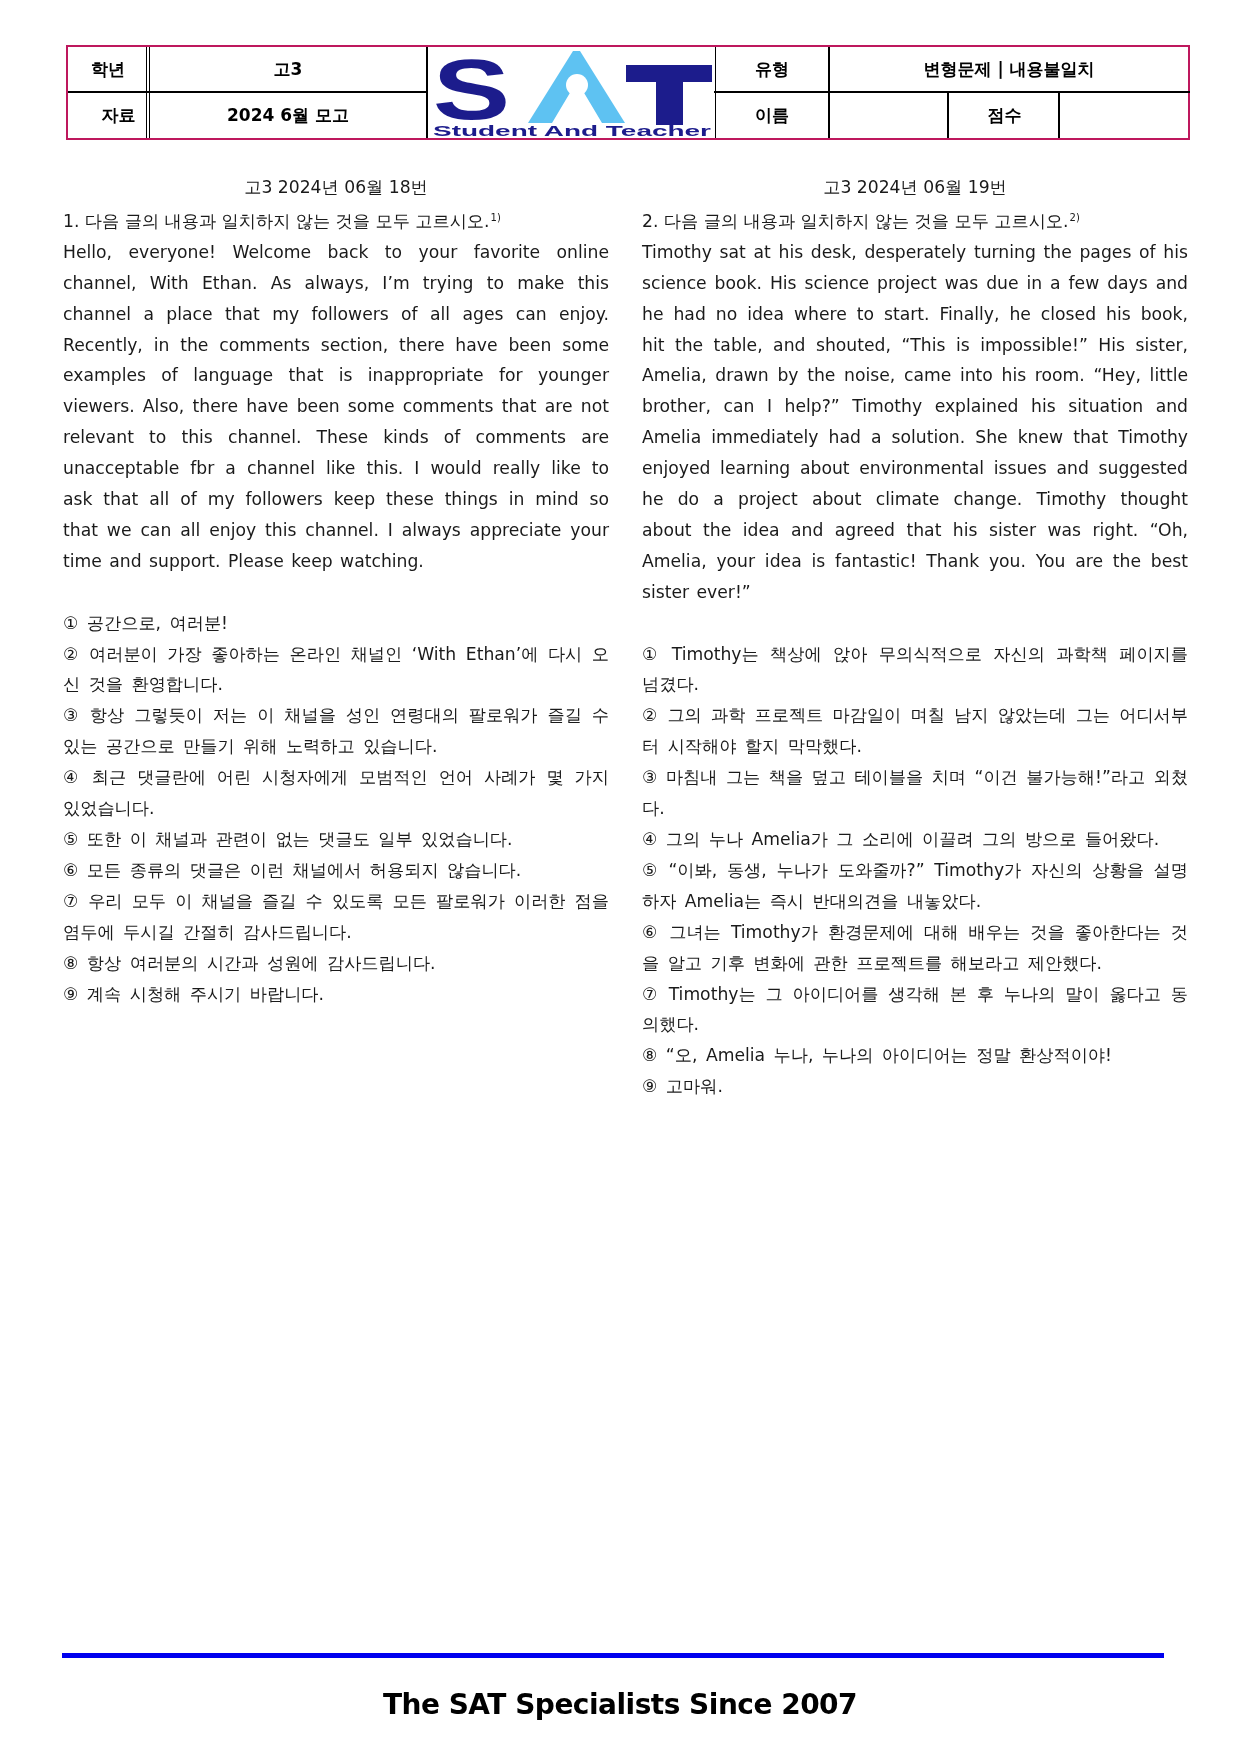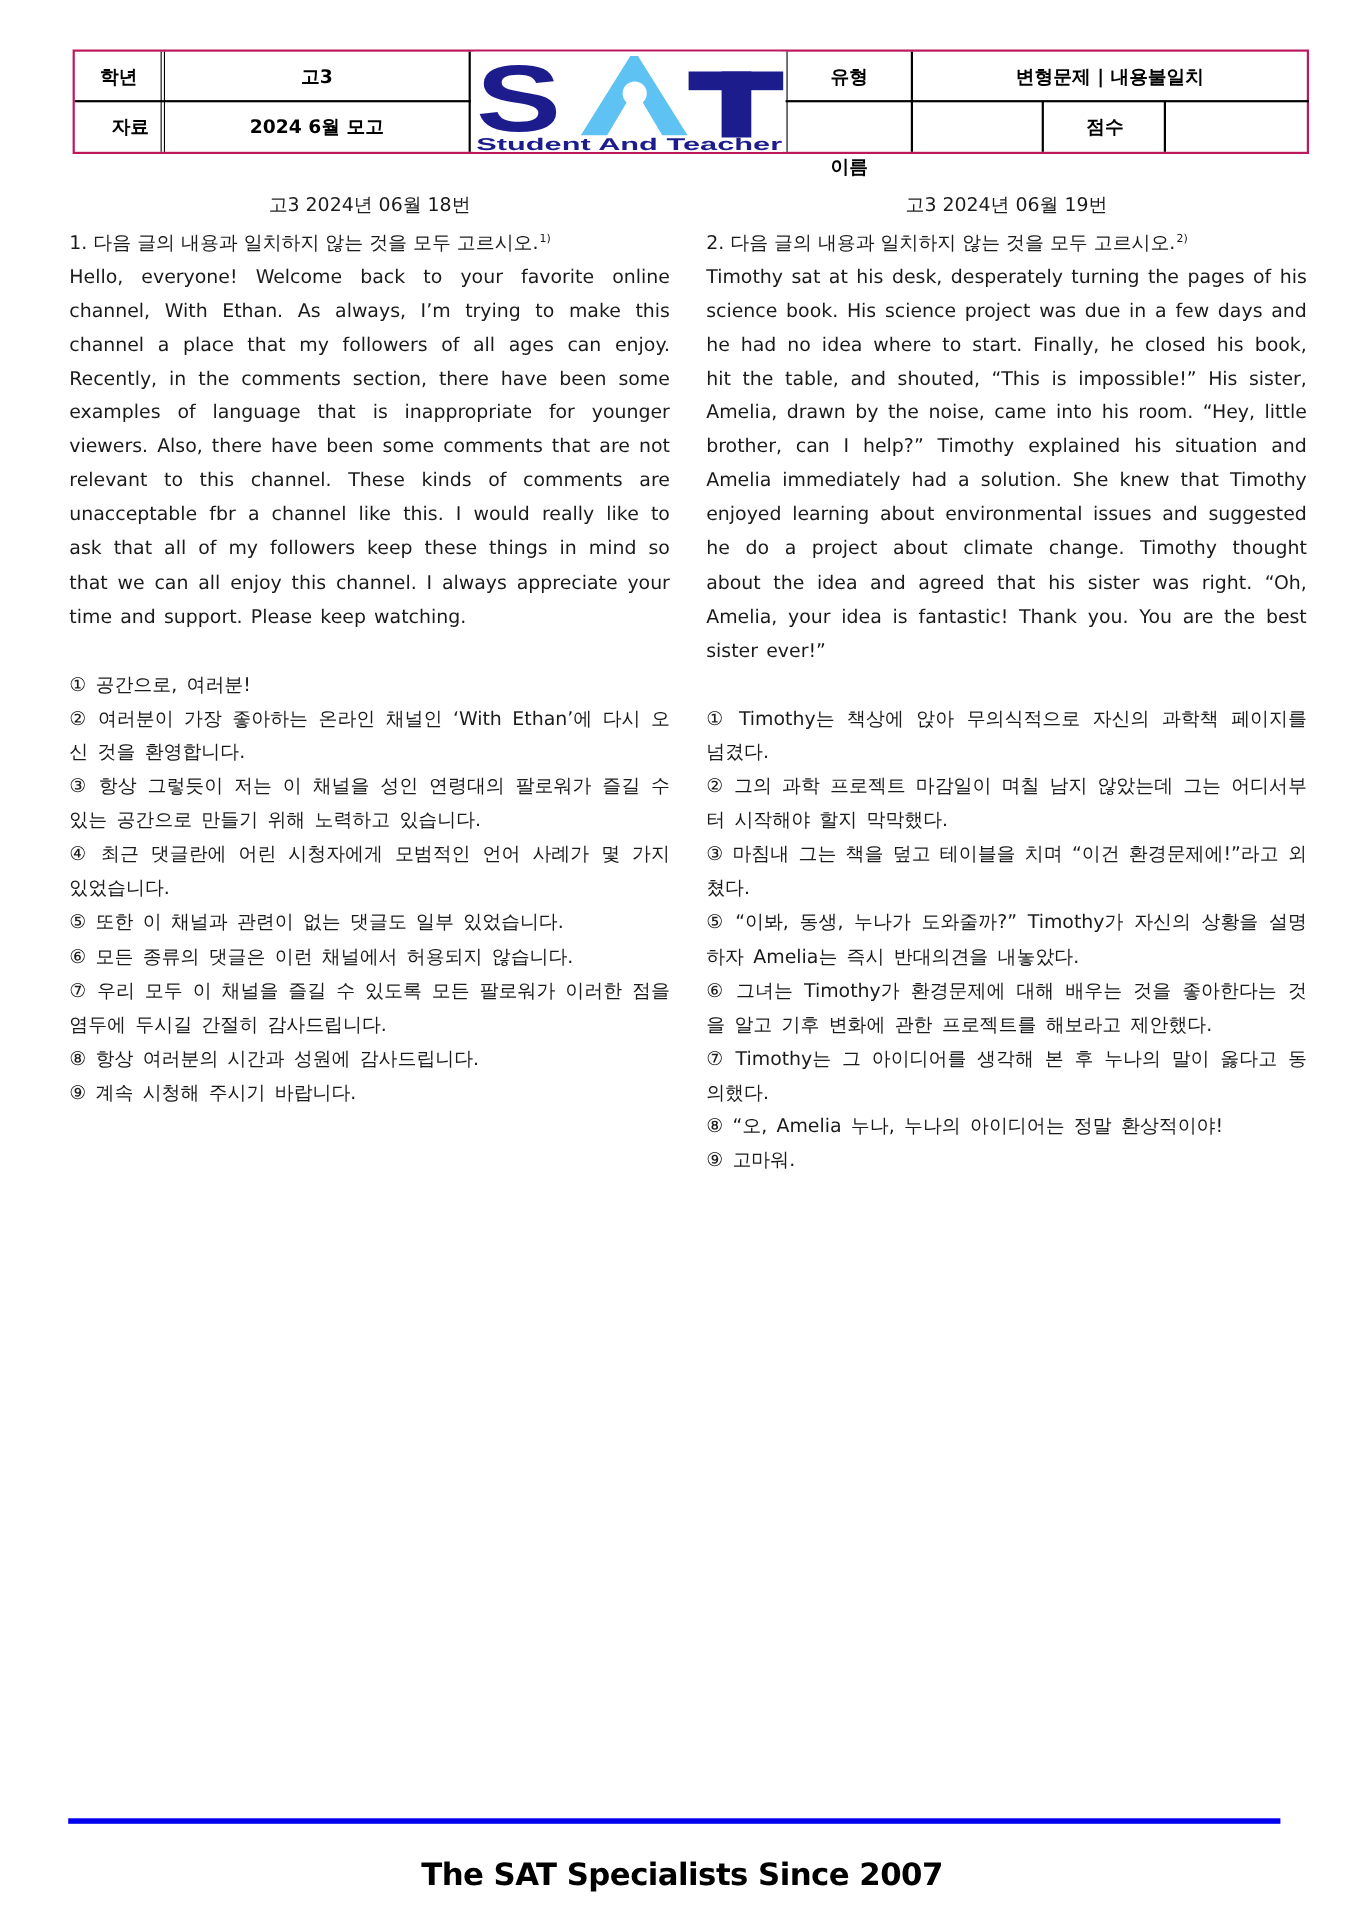--- a/index.html
+++ b/index.html
@@ -56,21 +56,21 @@
   <div class="hline" style="left:0; width:360px; top:44px;"></div>
   <div class="hline" style="left:646px; width:476px; top:44px;"></div>
 
   <div class="cell" style="left:0; top:0; width:80px; height:45px;">학년</div>
   <div class="cell" style="left:80px; top:0; width:280px; height:45px;">고3</div>
   <div class="cell" style="left:646px; top:0; width:116px; height:45px;">유형</div>
   <div class="cell" style="left:762px; top:0; width:358px; height:45px;">변형문제 | 내용불일치</div>
 
   <div class="cell" style="left:0; top:46px; width:101px; height:45px;">자료</div>
   <div class="cell" style="left:80px; top:46px; width:280px; height:45px;border-radius:12px;">2024 6월 모고</div>
-  <div class="cell" style="left:646px; top:46px; width:116px; height:45px;margin-top:36px;">이름</div>
+  <div class="cell" style="left:646px; top:46px; width:116px; height:45px;">이름</div>
   <div class="cell" style="left:762px; top:46px; width:119px; height:45px;"></div>
   <div class="cell" style="left:881px; top:46px; width:111px; height:45px;">점수</div>
   <div class="cell" style="left:992px; top:46px; width:128px; height:45px;"></div>
 
   <div class="logo">
     <svg width="284" height="91" viewBox="0 0 284 91">
 
       <text x="2" y="72" font-family="Liberation Sans, sans-serif" font-weight="bold" font-size="86" fill="#1c1c8c" transform="scale(1.35,1)">S</text>
 
       <polygon points="98,76 143,4 150,4 195,76 172,76 147,34 122,76" fill="#5ec2f2"></polygon>
@@ -104,21 +104,22 @@
 
 <div class="col right">
   <div class="meta">고3 2024년 06월 19번</div>
   <div class="qline">
     <span>2. 다음 글의 내용과 일치하지 않는 것을 모두 고르시오.</span><sup>2)</sup>
   </div>
   <div class="passage">Timothy sat at his desk, desperately turning the pages of his science book. His science project was due in a few days and he had no idea where to start. Finally, he closed his book, hit the table, and shouted, “This is impossible!” His sister, Amelia, drawn by the noise, came into his room. “Hey, little brother, can I help?” Timothy explained his situation and Amelia immediately had a solution. She knew that Timothy enjoyed learning about environmental issues and suggested he do a project about climate change. Timothy thought about the idea and agreed that his sister was right. “Oh, Amelia, your idea is fantastic! Thank you. You are the best sister ever!”</div>
   <div class="gap"></div>
   <div class="choice">① Timothy는 책상에 앉아 무의식적으로 자신의 과학책 페이지를 넘겼다.</div>
   <div class="choice">② 그의 과학 프로젝트 마감일이 며칠 남지 않았는데 그는 어디서부터 시작해야 할지 막막했다.</div>
-  <div class="choice">③ 마침내 그는 책을 덮고 테이블을 치며 “이건 환경문제에!”라고 외쳤다.</div>
+  <div class="choice">③ 마침내 그는 책을 덮고 테이블을 치며 “이건 불가능해!”라고 외쳤다.</div>
+  <div class="choice">④ 그의 누나 Amelia가 그 소리에 이끌려 그의 방으로 들어왔다.</div>
   <div class="choice">⑤ “이봐, 동생, 누나가 도와줄까?” Timothy가 자신의 상황을 설명하자 Amelia는 즉시 반대의견을 내놓았다.</div>
   <div class="choice">⑥ 그녀는 Timothy가 환경문제에 대해 배우는 것을 좋아한다는 것을 알고 기후 변화에 관한 프로젝트를 해보라고 제안했다.</div>
   <div class="choice">⑦ Timothy는 그 아이디어를 생각해 본 후 누나의 말이 옳다고 동의했다.</div>
   <div class="choice">⑧ “오, Amelia 누나, 누나의 아이디어는 정말 환상적이야!</div>
   <div class="choice">⑨ 고마워.</div>
 </div>
 
 <div class="footer-line"></div>
 <div class="footer-text">The SAT Specialists Since 2007</div>
 

